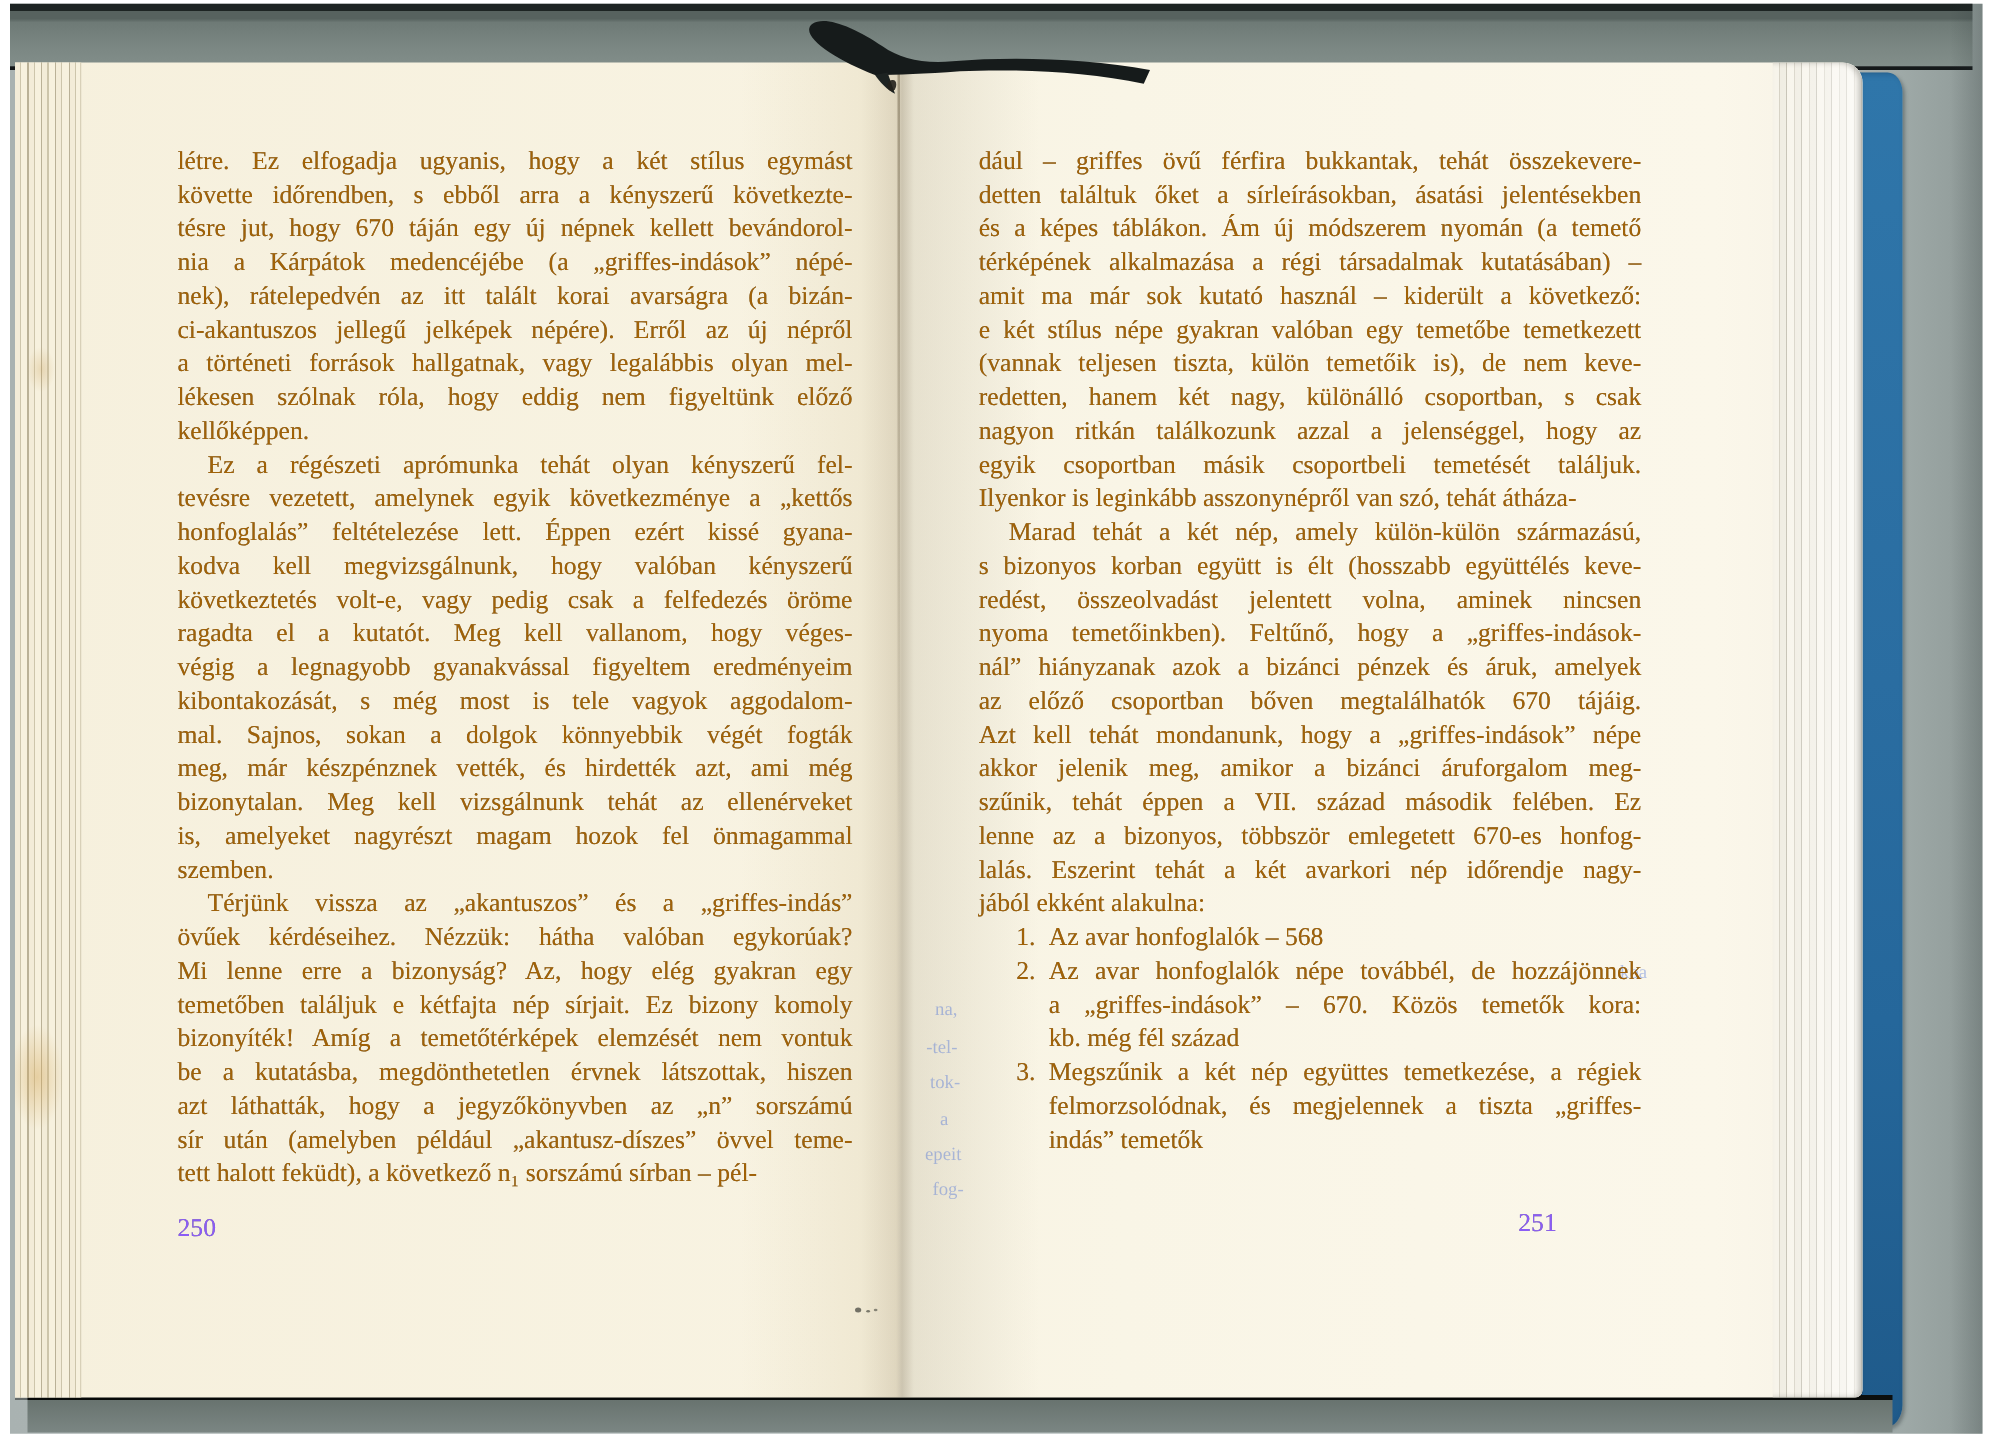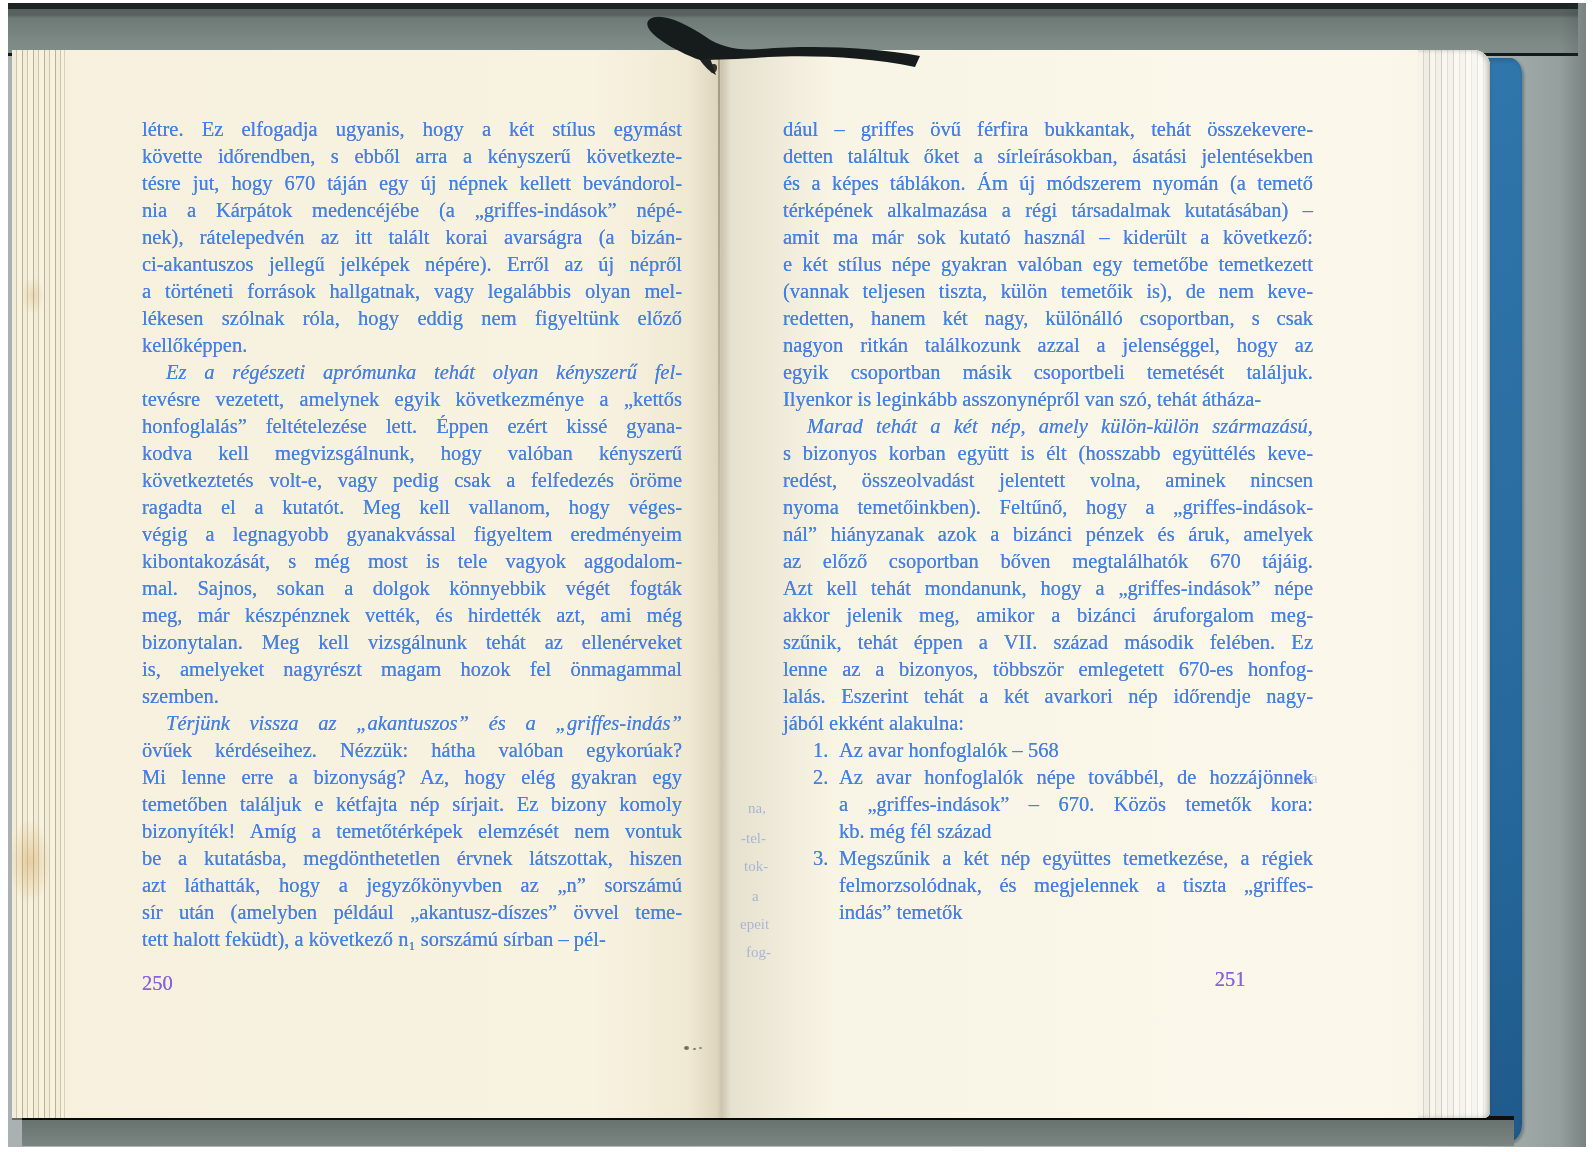--- a/index.html
+++ b/index.html
@@ -37,27 +37,27 @@
         linear-gradient(90deg,rgba(255,255,255,0) 0,rgba(255,255,255,.55) 80%),
         repeating-linear-gradient(90deg,#f7f4ea 0 5px,#d5d1c3 5px 6px,#efece1 6px 11px,#c2beb0 11px 12px);
       box-shadow:inset -3px 0 4px rgba(90,90,80,.35);}
   .gutter{position:absolute;left:580px;top:0;width:240px;height:100%;
       background:linear-gradient(90deg,rgba(0,0,0,0) 0,rgba(167,140,74,.10) 40%,rgba(120,95,45,.20) 52%,rgba(90,75,45,.28) 54%,rgba(110,100,70,.13) 58%,rgba(0,0,0,0) 100%);}
   .gutter-line{position:absolute;left:706px;top:6px;width:2px;height:58%;
       background:linear-gradient(180deg,rgba(70,55,25,.35),rgba(70,55,25,0));}
   
   .ribbon{position:absolute;left:600px;top:0;width:380px;height:92px;z-index:6;}
   
-  .page-text{position:absolute;top:116px;color:#3b82f6;font-size:20.5px;line-height:27px;
+  .page-text{position:absolute;top:116px;color:#a16207;font-size:20.5px;line-height:27px;
       z-index:5;text-shadow:0 0 .4px rgba(25,25,25,.55);}
   .page-text.left{left:142px;width:540px;}
   .page-text.right{left:783px;width:530px;}
   .para .line{text-align:justify;text-align-last:justify;}
   .para .line:last-child{text-align-last:left;}
-  .para.indent .line:first-child{text-indent:24px;font-style:italic;}
+  .para.indent .line:first-child{text-indent:24px;}
   .list .li{display:flex;padding-left:30px;}
   .list .num{width:26px;flex:none;}
   .li-lines{flex:1;}
   .li-lines .line{text-align:justify;text-align-last:justify;}
   .li-lines .line:last-child{text-align-last:left;}
   .pagenum{position:absolute;z-index:5;color:#8b5cf6;font-size:20.5px;
       text-shadow:0 0 .4px rgba(25,25,25,.55);}
   .left-num{left:142px;top:972px;}
   .right-num{left:1170px;top:968px;width:120px;text-align:center;}
   

